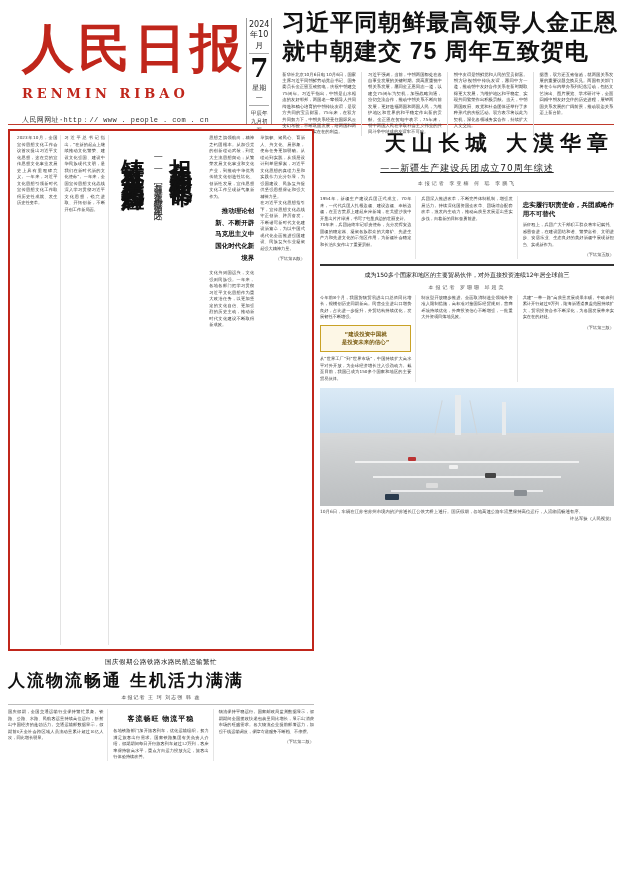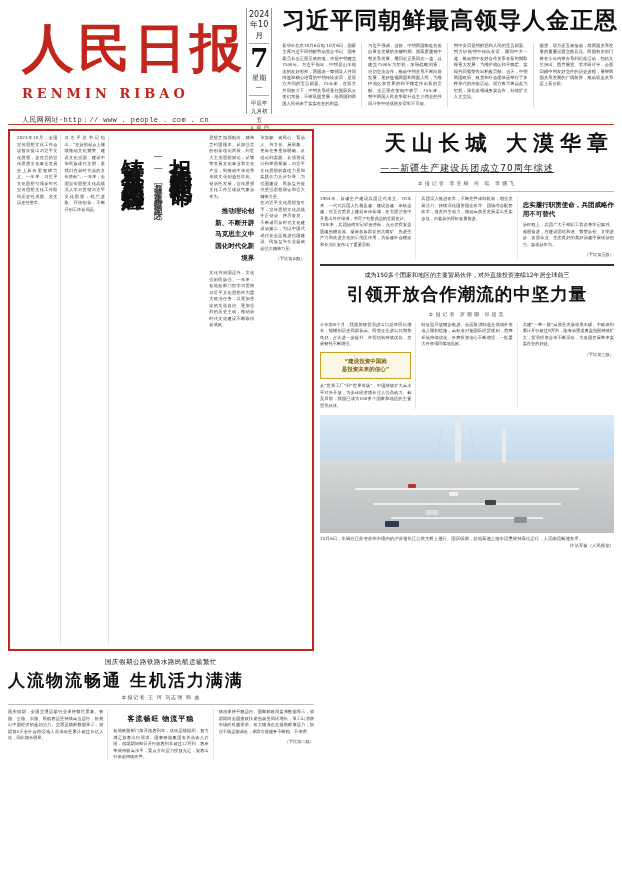--- a/index.html
+++ b/index.html
@@ -56,21 +56,21 @@
   .logo-site {
     margin-top: 14px;
     font-size: 7px;
     color: #333;
     letter-spacing: .4px;
     white-space: nowrap;
     font-family: Liberation Mono, monospace;
   }
   .date-box {
     width: 84px;
-    margin-top: 2px;
+    margin-top: 12px;
     border-left: 1px solid #999;
     border-right: 1px solid #999;
     text-align: center;
     padding: 2px 2px 0 2px;
     height: 106px;
     box-sizing: border-box;
   }
   .date-ym {
     font-size: 8px;
     color: #222;
@@ -95,21 +95,21 @@
     color: #333;
     line-height: 1.55;
     padding-top: 3px;
   }
   .head-lead {
     flex: 1;
     padding-left: 10px;
     padding-top: 2px;
   }
   .head-lead-title {
-    font-family: Liberation Mono, monospace;
+    font-family: Liberation Sans, sans-serif;
     font-size: 23px;
     font-weight: 700;
     color: #111;
     letter-spacing: 1px;
     line-height: 1.25;
     white-space: nowrap;
   }
   .head-lead-cols {
     display: flex;
     margin-top: 6px;
@@ -388,20 +388,21 @@
       <div class="date-week">星期一</div>
       <div class="date-meta" style="white-space:pre-line">甲辰年九月初五
 人 民 日 报 社 出 版
 第三十一届中央委员会
 第25968期
 今日十二版</div>
     </div>
 
     <div class="head-lead">
       <div class="head-lead-title">习近平同朝鲜最高领导人金正恩</div>
+      <div class="head-lead-title">就中朝建交 75 周年互致贺电</div>
       <div class="head-lead-cols">
         <div class="col">新华社北京10月6日电 10月6日，国家主席习近平同朝鲜劳动党总书记、国务委员长金正恩互致贺电，庆祝中朝建交75周年。习近平指出，中朝是山水相连的友好邻邦，两国老一辈领导人共同缔造和精心培育的中朝传统友谊，是双方共同的宝贵财富。75年来，在双方共同努力下，中朝关系经受住国际风云变幻考验，不断巩固发展，给两国和两国人民带来了实实在在的利益。</div>
         <div class="col">习近平强调，当前，中朝两国都处在各自事业发展的关键时期。我高度重视中朝关系发展，愿同金正恩同志一道，以建交75周年为契机，加强战略沟通，密切交流合作，推动中朝关系不断向前发展，更好造福两国和两国人民，为维护地区和世界的和平稳定作出新的贡献。金正恩在贺电中表示，75年来，朝中两国人民在争取社会主义伟业的共同斗争中结成的友谊牢不可破。</div>
         <div class="col">朝中友谊是朝鲜党和人民的宝贵财富。朝方珍视朝中传统友谊，愿同中方一道，推动朝中友好合作关系在新时期取得更大发展，为维护地区和平稳定、实现共同繁荣作出积极贡献。当天，中朝两国政府、政党和社会团体还举行了多种形式的庆祝活动。双方表示将以此为契机，深化各领域务实合作，持续扩大人文交流。</div>
         <div class="col">据悉，双方还互致信函，就两国关系发展的重要议题交换意见。两国有关部门将在今年内举办系列纪念活动，包括文艺演出、图片展览、学术研讨等，全面回顾中朝友好交往的历史进程，展望两国关系发展的广阔前景，推动双边关系迈上新台阶。</div>
       </div>
     </div>
   </div>
 
   <div class="body-grid">
@@ -467,21 +468,20 @@
         <div class="col">
           <div class="mini-head">忠实履行职责使命，兵团威略作用不可替代</div>
           <div>新征程上，兵团广大干部职工群众将牢记嘱托、感恩奋进，在建设团结和谐、繁荣富裕、文明进步、安居乐业、生态良好的美好新疆中展现新担当、实现新作为。</div>
           <div class="cont-note">（下转第五版）</div>
         </div>
       </div>
 
       <div class="thick-rule"></div>
 
       <div class="eyebrow">成为150多个国家和地区的主要贸易伙伴，对外直接投资连续12年居全球前三</div>
-      <div class="headline3">引领开放合作潮流的中坚力量</div>
       <div class="sec-byline">本报记者    罗珊珊    邱超奕</div>
 
       <div class="cols4">
         <div class="col">
           <div>今年前8个月，我国货物贸易进出口总值同比增长，规模创历史同期新高。民营企业进出口增势良好，占比进一步提升，外贸结构持续优化，发展韧性不断增强。</div>
           <div class="box-quote" style="white-space:pre-line">“建设投资中国就
 是投资未来的信心”</div>
           <div>从“世界工厂”到“世界市场”，中国持续扩大高水平对外开放，为全球经济增长注入强劲动力。截至目前，我国已成为150多个国家和地区的主要贸易伙伴。</div>
         </div>
         <div class="col">

